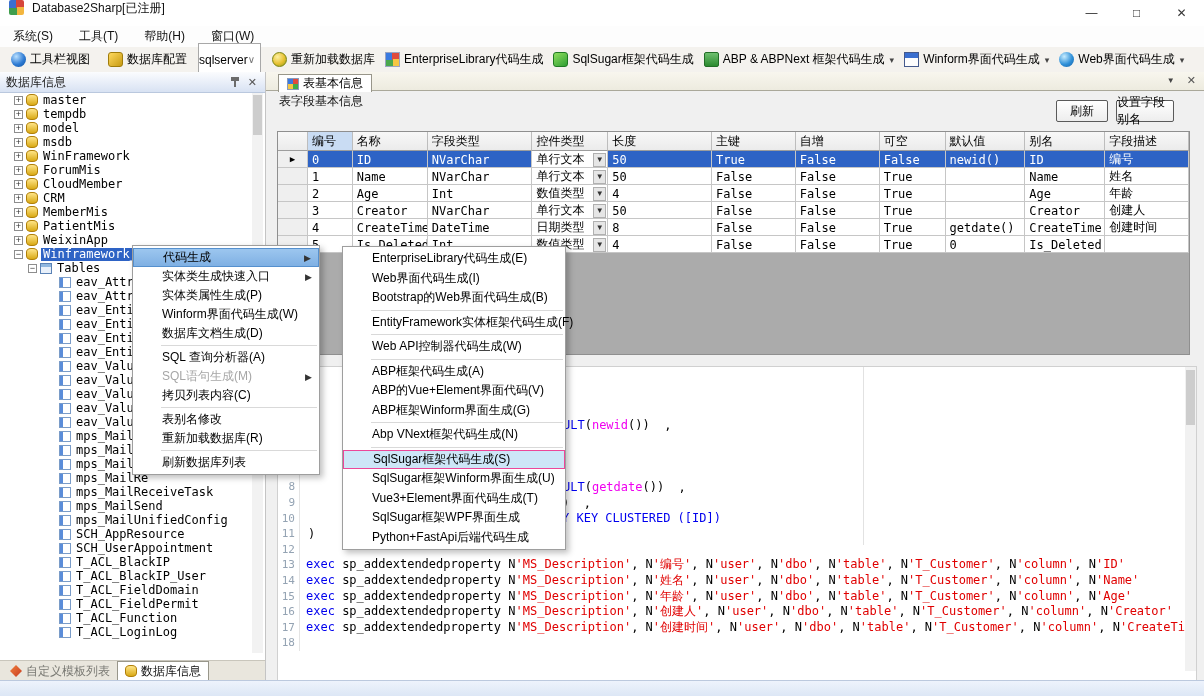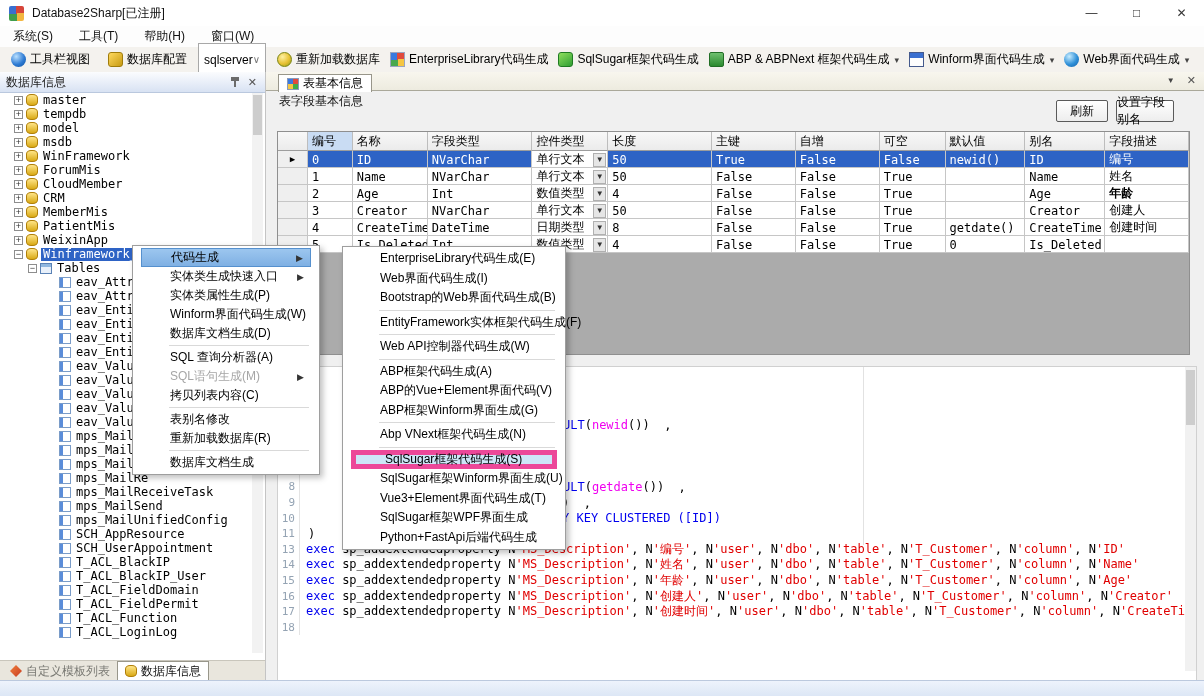--- a/index.html
+++ b/index.html
@@ -1,34 +1,34 @@
 <!DOCTYPE html>
 <html><head>
 <meta charset="utf-8">
 <style>
   html,body{margin:0;padding:0}
   body{position:relative;width:1204px;height:696px;overflow:hidden;background:#f0f0f0;
        font-family:"Liberation Sans",sans-serif;font-size:12px;color:#000;-webkit-font-smoothing:antialiased}
   .abs{position:absolute}
   
-  #titlebar{left:0;top:0;width:1204px;height:26px;background:#ffffff;border-bottom:1px solid #e8e8e8;display:flex;align-items:center}
+  #titlebar{left:0;top:0;width:1204px;height:26px;background:#ffffff;border-bottom:1px solid #e8e8e8;display:flex;align-items:flex-start}
   #app-icon{width:15px;height:15px;margin:0 8px 0 9px;border-radius:2px;
      background:conic-gradient(#d6453a 0 25%,#f3b63f 25% 50%,#3f9e4d 50% 75%,#3a6fd0 75%)}
   #title-text{font-size:12px;color:#111}
   .wbtns{margin-left:auto;display:flex;height:26px}
   .wbtn{width:45px;height:26px;display:flex;align-items:center;justify-content:center;color:#333;font-size:12px}
   
   #menubar{left:0;top:26px;width:1204px;height:21px;background:#fdfdfd;display:flex;align-items:center;border-bottom:1px solid #f0f0f0}
   .menu-item{padding:2px 13px;color:#111}
   
   #toolbar{left:0;top:47px;width:1204px;height:26px;background:#f4f2ee;border-bottom:1px solid #d8d5cc;display:flex;align-items:center;padding-left:6px;box-sizing:border-box}
   .tb-item{display:flex;align-items:center;gap:4px;padding:2px 5px;border-radius:2px;white-space:nowrap}
   .tb-sep{width:1px;height:17px;background:#cfccc4;margin:0 4px}
   .tb-dd{font-size:9px;color:#444;margin-left:1px}
-  .tb-combo{width:104px;height:34px;background:#fff;border:1px solid #a8a8a8;display:flex;align-items:center;margin:0 6px;padding-left:5px;box-sizing:border-box}
+  .tb-combo{width:104px;height:34px;background:#fff;border:1px solid #a8a8a8;display:flex;align-items:center;margin:0 6px;box-sizing:border-box}
   .combo-val{flex:1;font-size:12px}
   .combo-chev{color:#777;font-size:10px;margin-right:5px}
   .icon{display:inline-block;width:15px;height:15px;flex:0 0 auto}
   .globe-icon{border-radius:50%;background:radial-gradient(circle at 35% 30%,#b9e0ff,#2f7cd4 55%,#0c4f9e)}
   .key-icon{border-radius:3px;background:linear-gradient(135deg,#ffd95e,#c79a12);border:1px solid #a07c0a;box-sizing:border-box}
   .reload-icon{border-radius:50%;background:radial-gradient(circle at 35% 30%,#fdf0a0,#e7c133 55%,#8f9a14);border:1px solid #7a8410;box-sizing:border-box}
   .enterpriselibrary-icon{background:conic-gradient(#e04a3c 0 25%,#f5c642 25% 50%,#49a84d 50% 75%,#3a7ae0 75%);border:1px solid #9aa4c0;box-sizing:border-box}
   .sqlsugar-icon{border-radius:3px;background:linear-gradient(145deg,#8fdf5e,#2f9e33);border:1px solid #1f7a22;box-sizing:border-box}
   .abp-icon{border-radius:2px;background:linear-gradient(180deg,#6fc06f,#2b8a2f);border:1px solid #226e26;box-sizing:border-box}
   .winform-icon{background:linear-gradient(#3a6fd0 0 5px,#fdfdfd 5px);border:1px solid #44598c;box-sizing:border-box}
@@ -83,29 +83,29 @@
   
   #editor{left:277px;top:366px;width:920px;height:396px;background:#fff;border:1px solid #d0d0d0;box-sizing:border-box;overflow:hidden;font-family:"DejaVu Sans Mono",monospace;font-size:12px}
   .code-row{height:15.6px;display:flex;align-items:center;white-space:pre}
   .gutter{width:22px;flex:0 0 auto;text-align:right;padding-right:4px;color:#94a3b3;font-size:11px;border-right:1px solid #e4e4e4;height:100%;display:flex;align-items:center;justify-content:flex-end;box-sizing:border-box}
   .code-text{padding-left:6px}
   .c-k{color:#0000ee}.c-s{color:#e00000}.c-f{color:#f000f0}.c-p{color:#000}
   #guide-line{left:863px;top:367px;width:1px;height:178px;background:#e2e2e2}
   #ed-scroll{left:1185px;top:367px;width:11px;height:304px;background:#f1f1f1}
   #ed-thumb{position:absolute;left:1px;top:3px;width:9px;height:55px;background:#cdcdcd}
   
-  .menu{background:#fff;border:1px solid #9e9e9e;box-shadow:3px 3px 6px rgba(0,0,0,.25);padding:2px 8px;z-index:50;box-sizing:border-box}
+  .menu{background:#fff;border:1px solid #9e9e9e;box-shadow:3px 3px 6px rgba(0,0,0,.25);padding:2px 0;z-index:50;box-sizing:border-box}
   #ctxmenu{left:132px;top:245px;width:188px}
   #ctxsub{left:342px;top:246px;width:224px}
   .m-item{height:19px;display:flex;align-items:center;padding:0 8px 0 29px;position:relative;white-space:nowrap}
   #ctxsub .m-item{height:19.5px}
   .m-arrow{position:absolute;right:7px;font-size:9px;color:#333}
   .m-sep{height:1px;background:#d9d9d9;margin:2px 2px 2px 28px}
   .m-hl{background:linear-gradient(180deg,#9cc6ef,#7fb0e3);border:1px solid #5590ce;box-sizing:border-box}
-  .m-hl2{background:#cde6f7;border:5px solid #ec4899;box-sizing:border-box}
+  .m-hl2{background:#cde6f7;border:1px solid #ec4899;box-sizing:border-box}
   .m-dis{color:#a6a6a6}
 </style>
 </head>
 <body>
 
 <div class="abs" id="titlebar">
   <span id="app-icon"></span>
   <span id="title-text">Database2Sharp[已注册]</span>
   <span class="wbtns">
     <span class="wbtn">—</span>
@@ -496,21 +496,21 @@
       <div class="g-cell combo-cell" style="width: 76px;">
         <span>数值类型</span>
         <span class="cell-dd">▼</span>
       </div>
       <div class="g-cell" style="width: 104px;">4</div>
       <div class="g-cell" style="width: 84px;">False</div>
       <div class="g-cell" style="width: 84px;">False</div>
       <div class="g-cell" style="width: 66px;">True</div>
       <div class="g-cell" style="width: 80px;"></div>
       <div class="g-cell" style="width: 80px;">Age</div>
-      <div class="g-cell" style="width: 84px; font-weight: bold;">年龄</div>
+      <div class="g-cell" style="width: 84px;">年龄</div>
     </div>
     <div class="g-row">
       <div class="g-cell g-ind" style="width: 30px;"></div>
       <div class="g-cell" style="width: 45px;">3</div>
       <div class="g-cell" style="width: 75px;">Creator</div>
       <div class="g-cell" style="width: 105px;">NVarChar</div>
       <div class="g-cell combo-cell" style="width: 76px;">
         <span>单行文本</span>
         <span class="cell-dd">▼</span>
       </div>
@@ -563,20 +563,21 @@
     <div class="code-row"><span class="gutter">2</span><span class="code-text"></span></div>
     <div class="code-row"><span class="gutter">3</span><span class="code-text"></span></div>
     <div class="code-row"><span class="gutter">4</span><span class="code-text" style="padding-left: 263px;"><span class="c-k">ULT</span><span class="c-p">(</span><span class="c-f">newid</span><span class="c-p">())  ,</span></span></div>
     <div class="code-row"><span class="gutter">5</span><span class="code-text"></span></div>
     <div class="code-row"><span class="gutter">6</span><span class="code-text"></span></div>
     <div class="code-row"><span class="gutter">7</span><span class="code-text"></span></div>
     <div class="code-row"><span class="gutter">8</span><span class="code-text" style="padding-left: 263px;"><span class="c-k">ULT</span><span class="c-p">(</span><span class="c-f">getdate</span><span class="c-p">())  ,</span></span></div>
     <div class="code-row"><span class="gutter">9</span><span class="code-text" style="padding-left: 262px;"><span class="c-p">)  ,</span></span></div>
     <div class="code-row"><span class="gutter">10</span><span class="code-text" style="padding-left: 262px;"><span class="c-k">Y KEY CLUSTERED ([ID])</span></span></div>
     <div class="code-row"><span class="gutter">11</span><span class="code-text" style="padding-left: 8px;"><span class="c-p">)</span></span></div>
+    <div class="code-row"><span class="gutter">12</span><span class="code-text"></span></div>
     <div class="code-row"><span class="gutter">13</span><span class="code-text"><span class="c-k">exec</span><span class="c-p"> sp_addextendedproperty </span><span class="c-p">N</span><span class="c-s">'MS_Description'</span><span class="c-p">, </span><span class="c-p">N</span><span class="c-s">'编号'</span><span class="c-p">, </span><span class="c-p">N</span><span class="c-s">'user'</span><span class="c-p">, </span><span class="c-p">N</span><span class="c-s">'dbo'</span><span class="c-p">, </span><span class="c-p">N</span><span class="c-s">'table'</span><span class="c-p">, </span><span class="c-p">N</span><span class="c-s">'T_Customer'</span><span class="c-p">, </span><span class="c-p">N</span><span class="c-s">'column'</span><span class="c-p">, </span><span class="c-p">N</span><span class="c-s">'ID'</span></span></div>
     <div class="code-row"><span class="gutter">14</span><span class="code-text"><span class="c-k">exec</span><span class="c-p"> sp_addextendedproperty </span><span class="c-p">N</span><span class="c-s">'MS_Description'</span><span class="c-p">, </span><span class="c-p">N</span><span class="c-s">'姓名'</span><span class="c-p">, </span><span class="c-p">N</span><span class="c-s">'user'</span><span class="c-p">, </span><span class="c-p">N</span><span class="c-s">'dbo'</span><span class="c-p">, </span><span class="c-p">N</span><span class="c-s">'table'</span><span class="c-p">, </span><span class="c-p">N</span><span class="c-s">'T_Customer'</span><span class="c-p">, </span><span class="c-p">N</span><span class="c-s">'column'</span><span class="c-p">, </span><span class="c-p">N</span><span class="c-s">'Name'</span></span></div>
     <div class="code-row"><span class="gutter">15</span><span class="code-text"><span class="c-k">exec</span><span class="c-p"> sp_addextendedproperty </span><span class="c-p">N</span><span class="c-s">'MS_Description'</span><span class="c-p">, </span><span class="c-p">N</span><span class="c-s">'年龄'</span><span class="c-p">, </span><span class="c-p">N</span><span class="c-s">'user'</span><span class="c-p">, </span><span class="c-p">N</span><span class="c-s">'dbo'</span><span class="c-p">, </span><span class="c-p">N</span><span class="c-s">'table'</span><span class="c-p">, </span><span class="c-p">N</span><span class="c-s">'T_Customer'</span><span class="c-p">, </span><span class="c-p">N</span><span class="c-s">'column'</span><span class="c-p">, </span><span class="c-p">N</span><span class="c-s">'Age'</span></span></div>
     <div class="code-row"><span class="gutter">16</span><span class="code-text"><span class="c-k">exec</span><span class="c-p"> sp_addextendedproperty </span><span class="c-p">N</span><span class="c-s">'MS_Description'</span><span class="c-p">, </span><span class="c-p">N</span><span class="c-s">'创建人'</span><span class="c-p">, </span><span class="c-p">N</span><span class="c-s">'user'</span><span class="c-p">, </span><span class="c-p">N</span><span class="c-s">'dbo'</span><span class="c-p">, </span><span class="c-p">N</span><span class="c-s">'table'</span><span class="c-p">, </span><span class="c-p">N</span><span class="c-s">'T_Customer'</span><span class="c-p">, </span><span class="c-p">N</span><span class="c-s">'column'</span><span class="c-p">, </span><span class="c-p">N</span><span class="c-s">'Creator'</span></span></div>
     <div class="code-row"><span class="gutter">17</span><span class="code-text"><span class="c-k">exec</span><span class="c-p"> sp_addextendedproperty </span><span class="c-p">N</span><span class="c-s">'MS_Description'</span><span class="c-p">, </span><span class="c-p">N</span><span class="c-s">'创建时间'</span><span class="c-p">, </span><span class="c-p">N</span><span class="c-s">'user'</span><span class="c-p">, </span><span class="c-p">N</span><span class="c-s">'dbo'</span><span class="c-p">, </span><span class="c-p">N</span><span class="c-s">'table'</span><span class="c-p">, </span><span class="c-p">N</span><span class="c-s">'T_Customer'</span><span class="c-p">, </span><span class="c-p">N</span><span class="c-s">'column'</span><span class="c-p">, </span><span class="c-p">N</span><span class="c-s">'CreateTime'</span></span></div>
     <div class="code-row"><span class="gutter">18</span><span class="code-text"></span></div>
   </div>
 <div class="abs" id="guide-line"></div>
 <div class="abs" id="ed-scroll">
     <div id="ed-thumb"></div>
@@ -615,21 +616,21 @@
     </div>
     <div class="m-sep"></div>
     <div class="m-item">
       <span>表别名修改</span>
     </div>
     <div class="m-item">
       <span>重新加载数据库(R)</span>
     </div>
     <div class="m-sep"></div>
     <div class="m-item">
-      <span>数据库文档生成</span>
+      <span>刷新数据库列表</span>
     </div>
   </div>
 <div class="abs menu" id="ctxsub">
     <div class="m-item">
       <span>EnterpriseLibrary代码生成(E)</span>
     </div>
     <div class="m-item">
       <span>Web界面代码生成(I)</span>
     </div>
     <div class="m-item">

